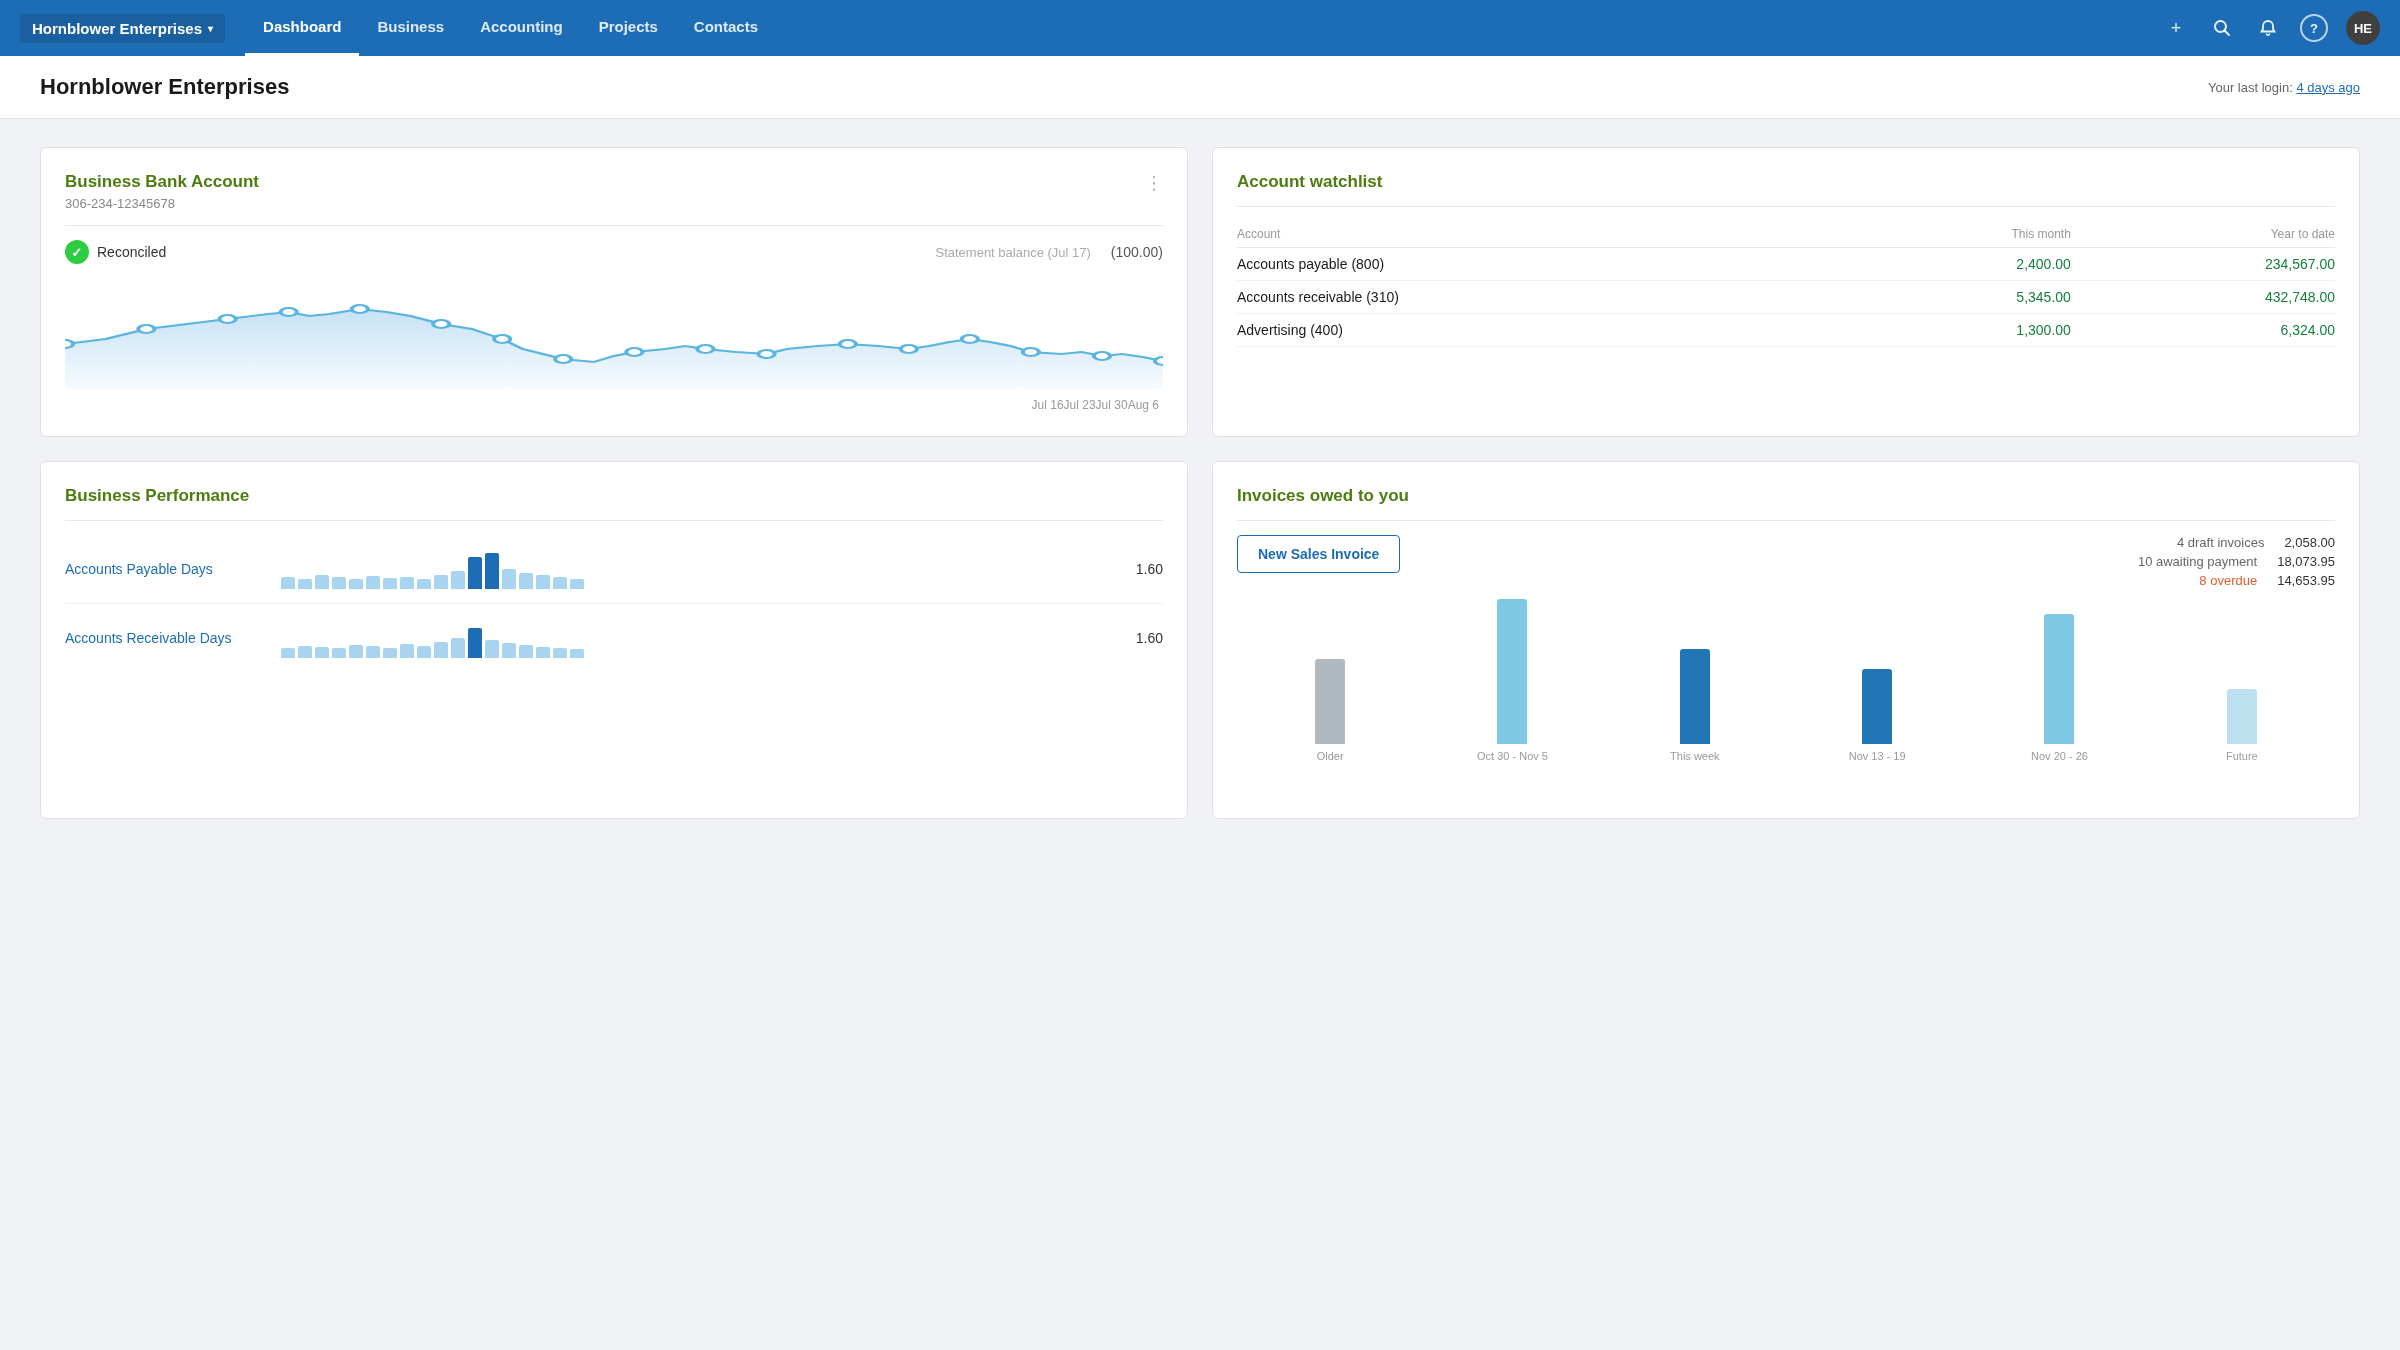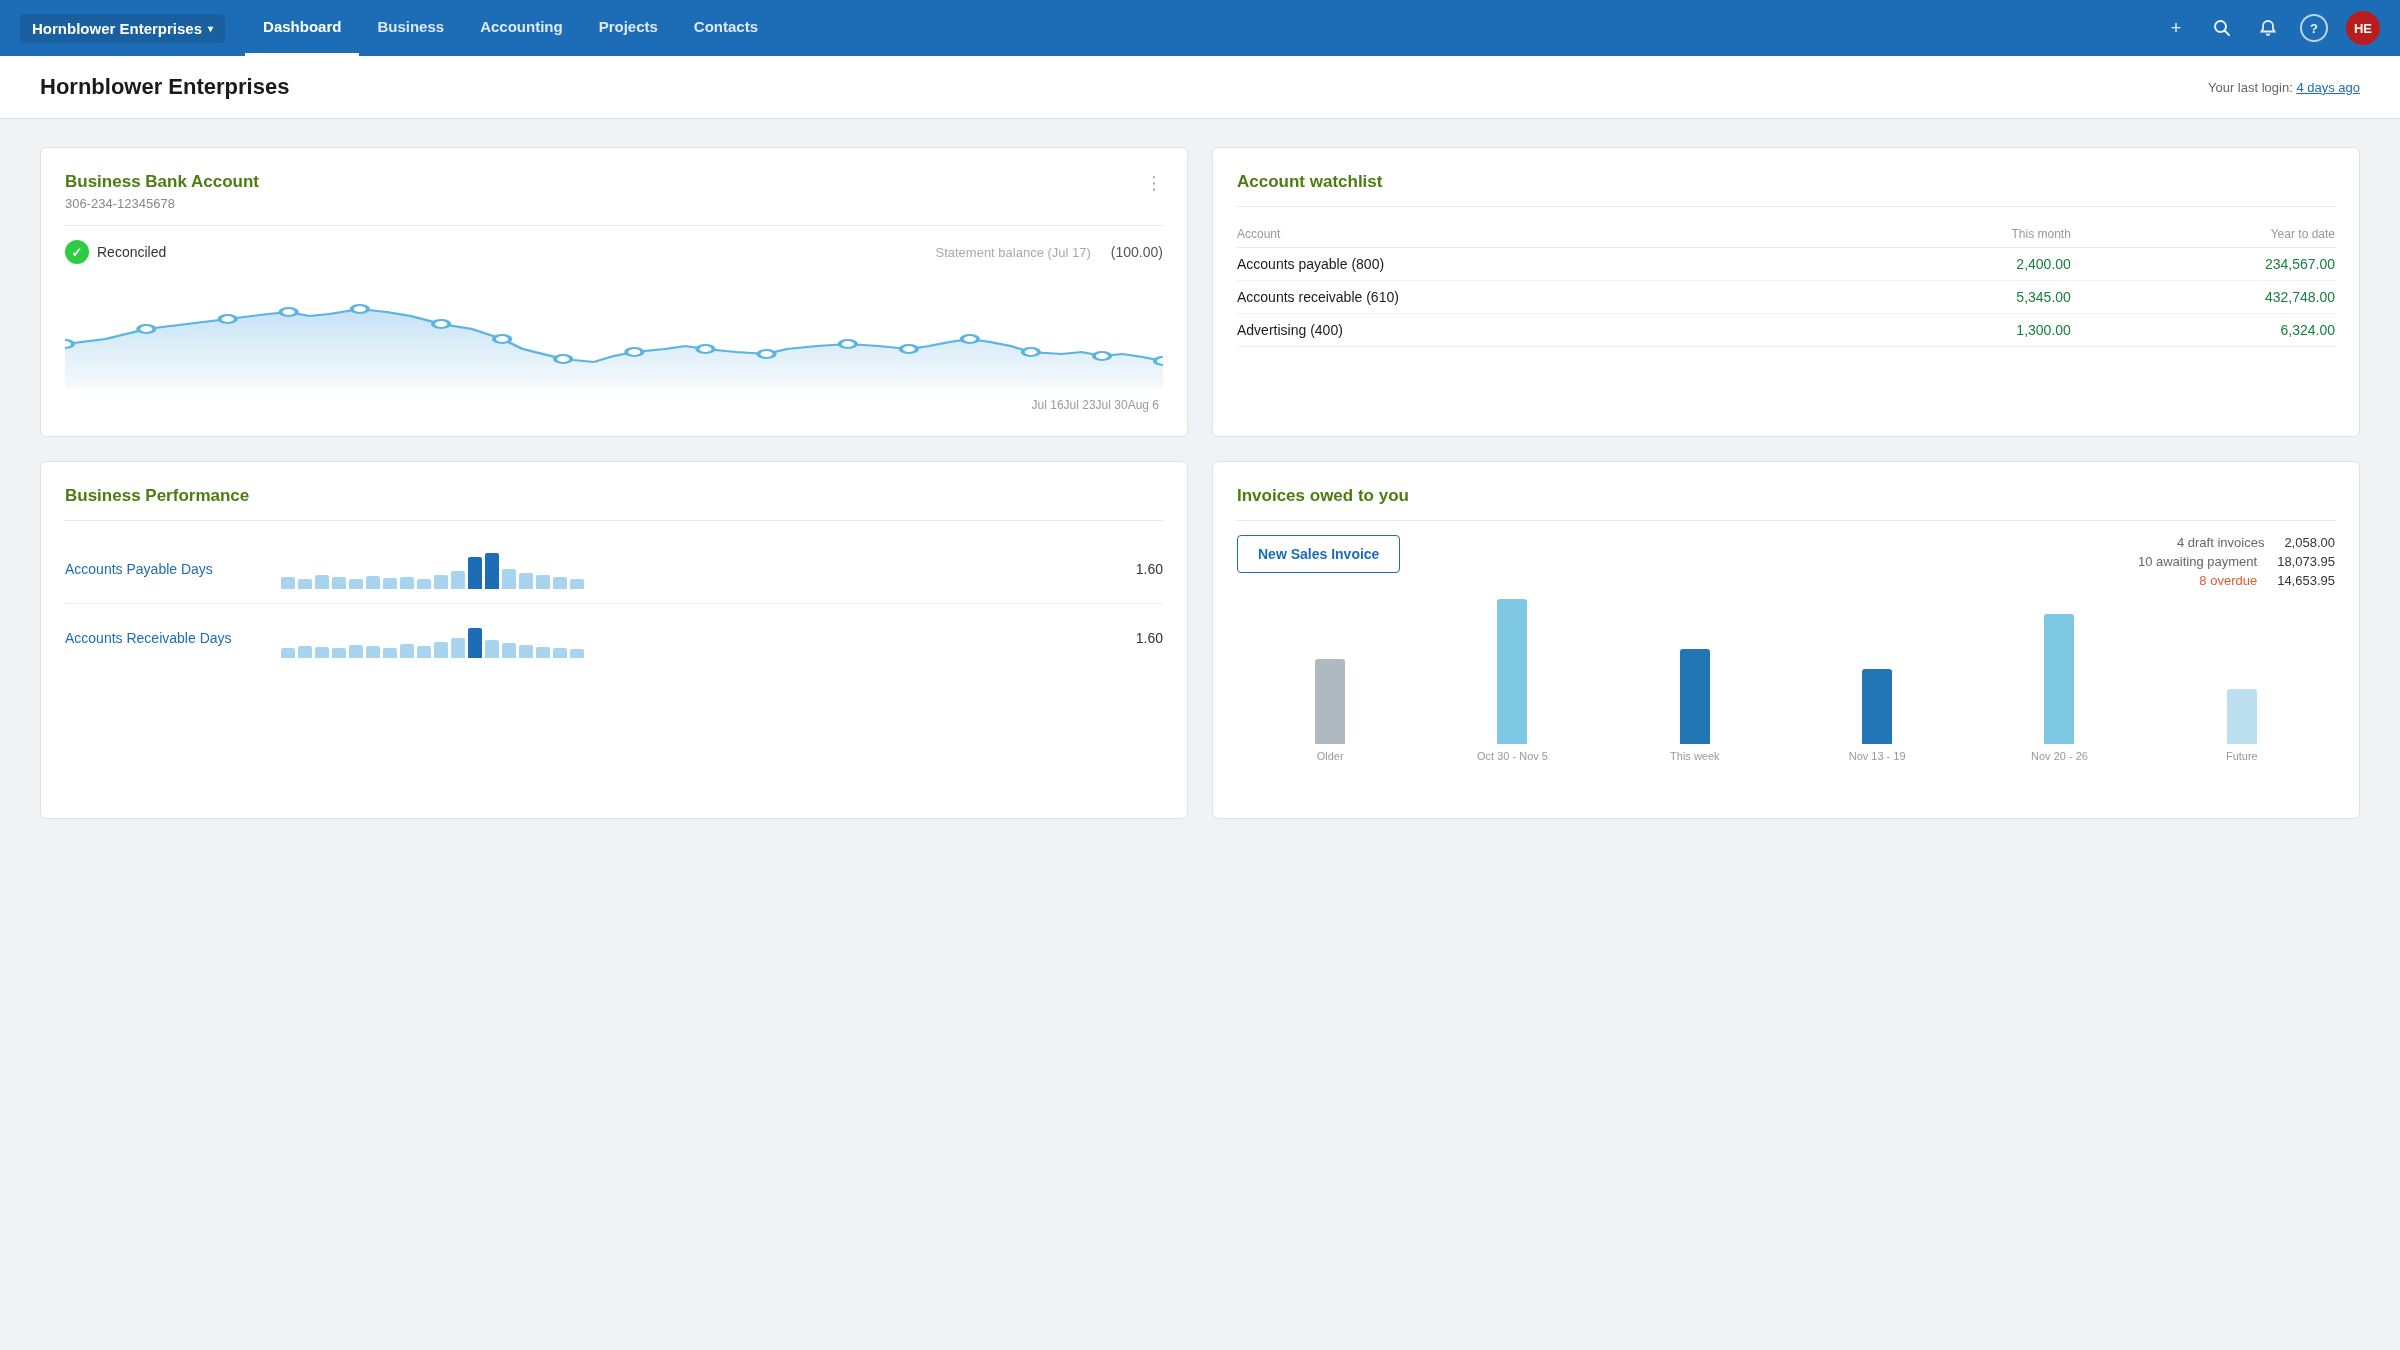--- a/index.html
+++ b/index.html
@@ -53,21 +53,21 @@
       cursor: pointer;
       width: 28px;
       height: 28px;
       display: flex;
       align-items: center;
       justify-content: center;
     }
     .nav-avatar {
       width: 34px; height: 34px;
       border-radius: 50%;
-      background: #b91c1c;
+      background: #404040;
       color: #fff;
       font-weight: 700;
       font-size: 13px;
       display: flex;
       align-items: center;
       justify-content: center;
       cursor: pointer;
     }
 
     
@@ -281,21 +281,21 @@
           <th>Year to date</th>
         </tr>
       </thead>
       <tbody>
         <tr>
           <td>Accounts payable (800)</td>
           <td>2,400.00</td>
           <td>234,567.00</td>
         </tr>
         <tr>
-          <td>Accounts receivable (610)</td>
+          <td>Accounts receivable (310)</td>
           <td>5,345.00</td>
           <td>432,748.00</td>
         </tr>
         <tr>
           <td>Advertising (400)</td>
           <td>1,300.00</td>
           <td>6,324.00</td>
         </tr>
       </tbody>
     </table>

